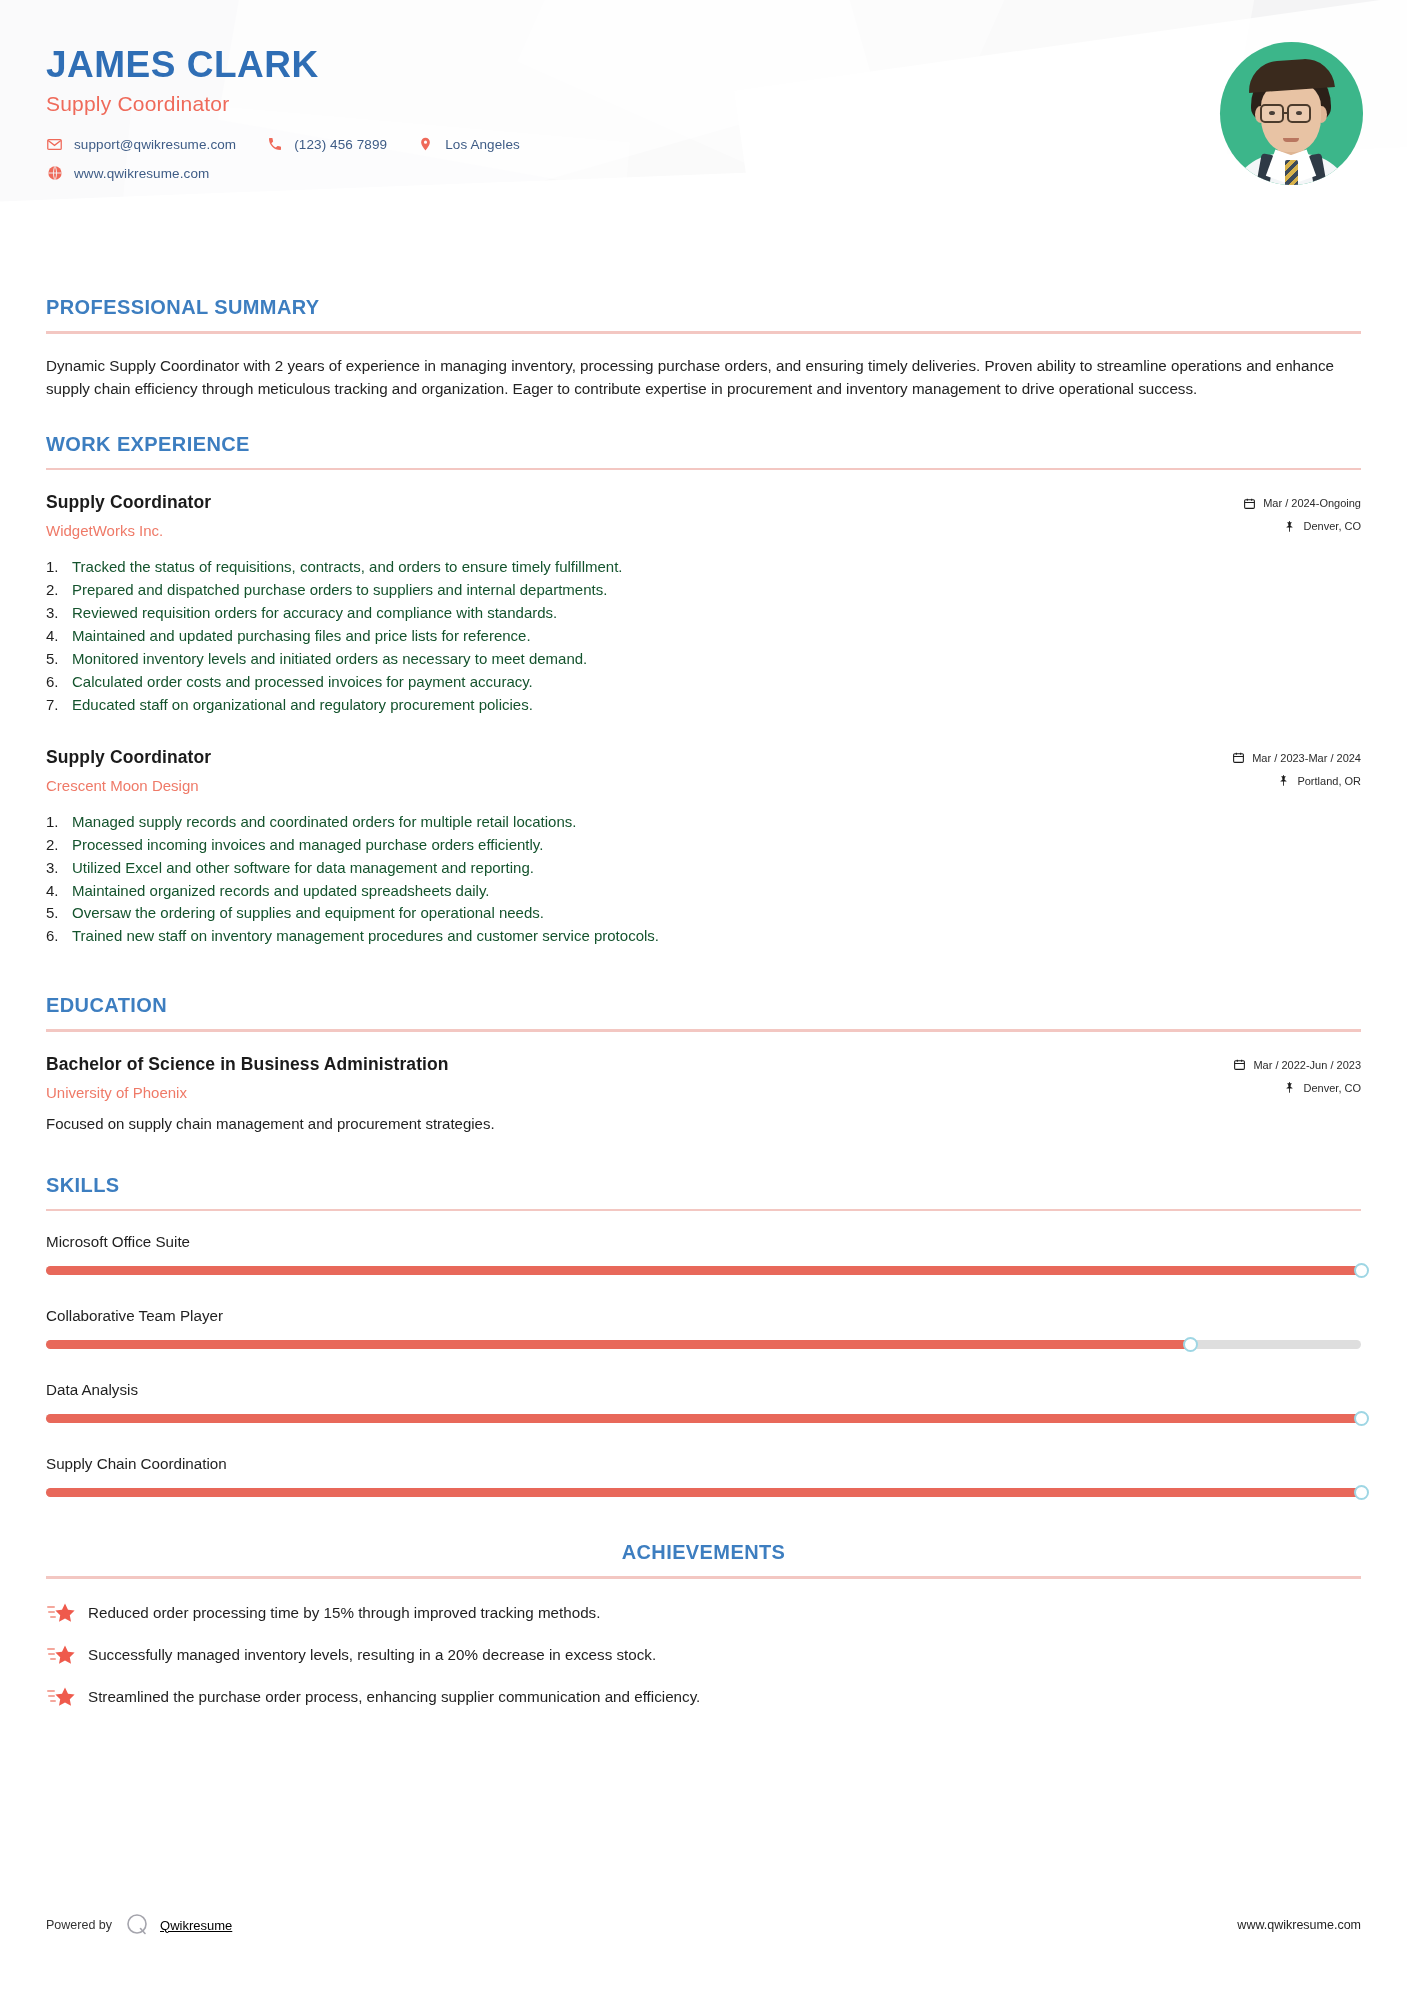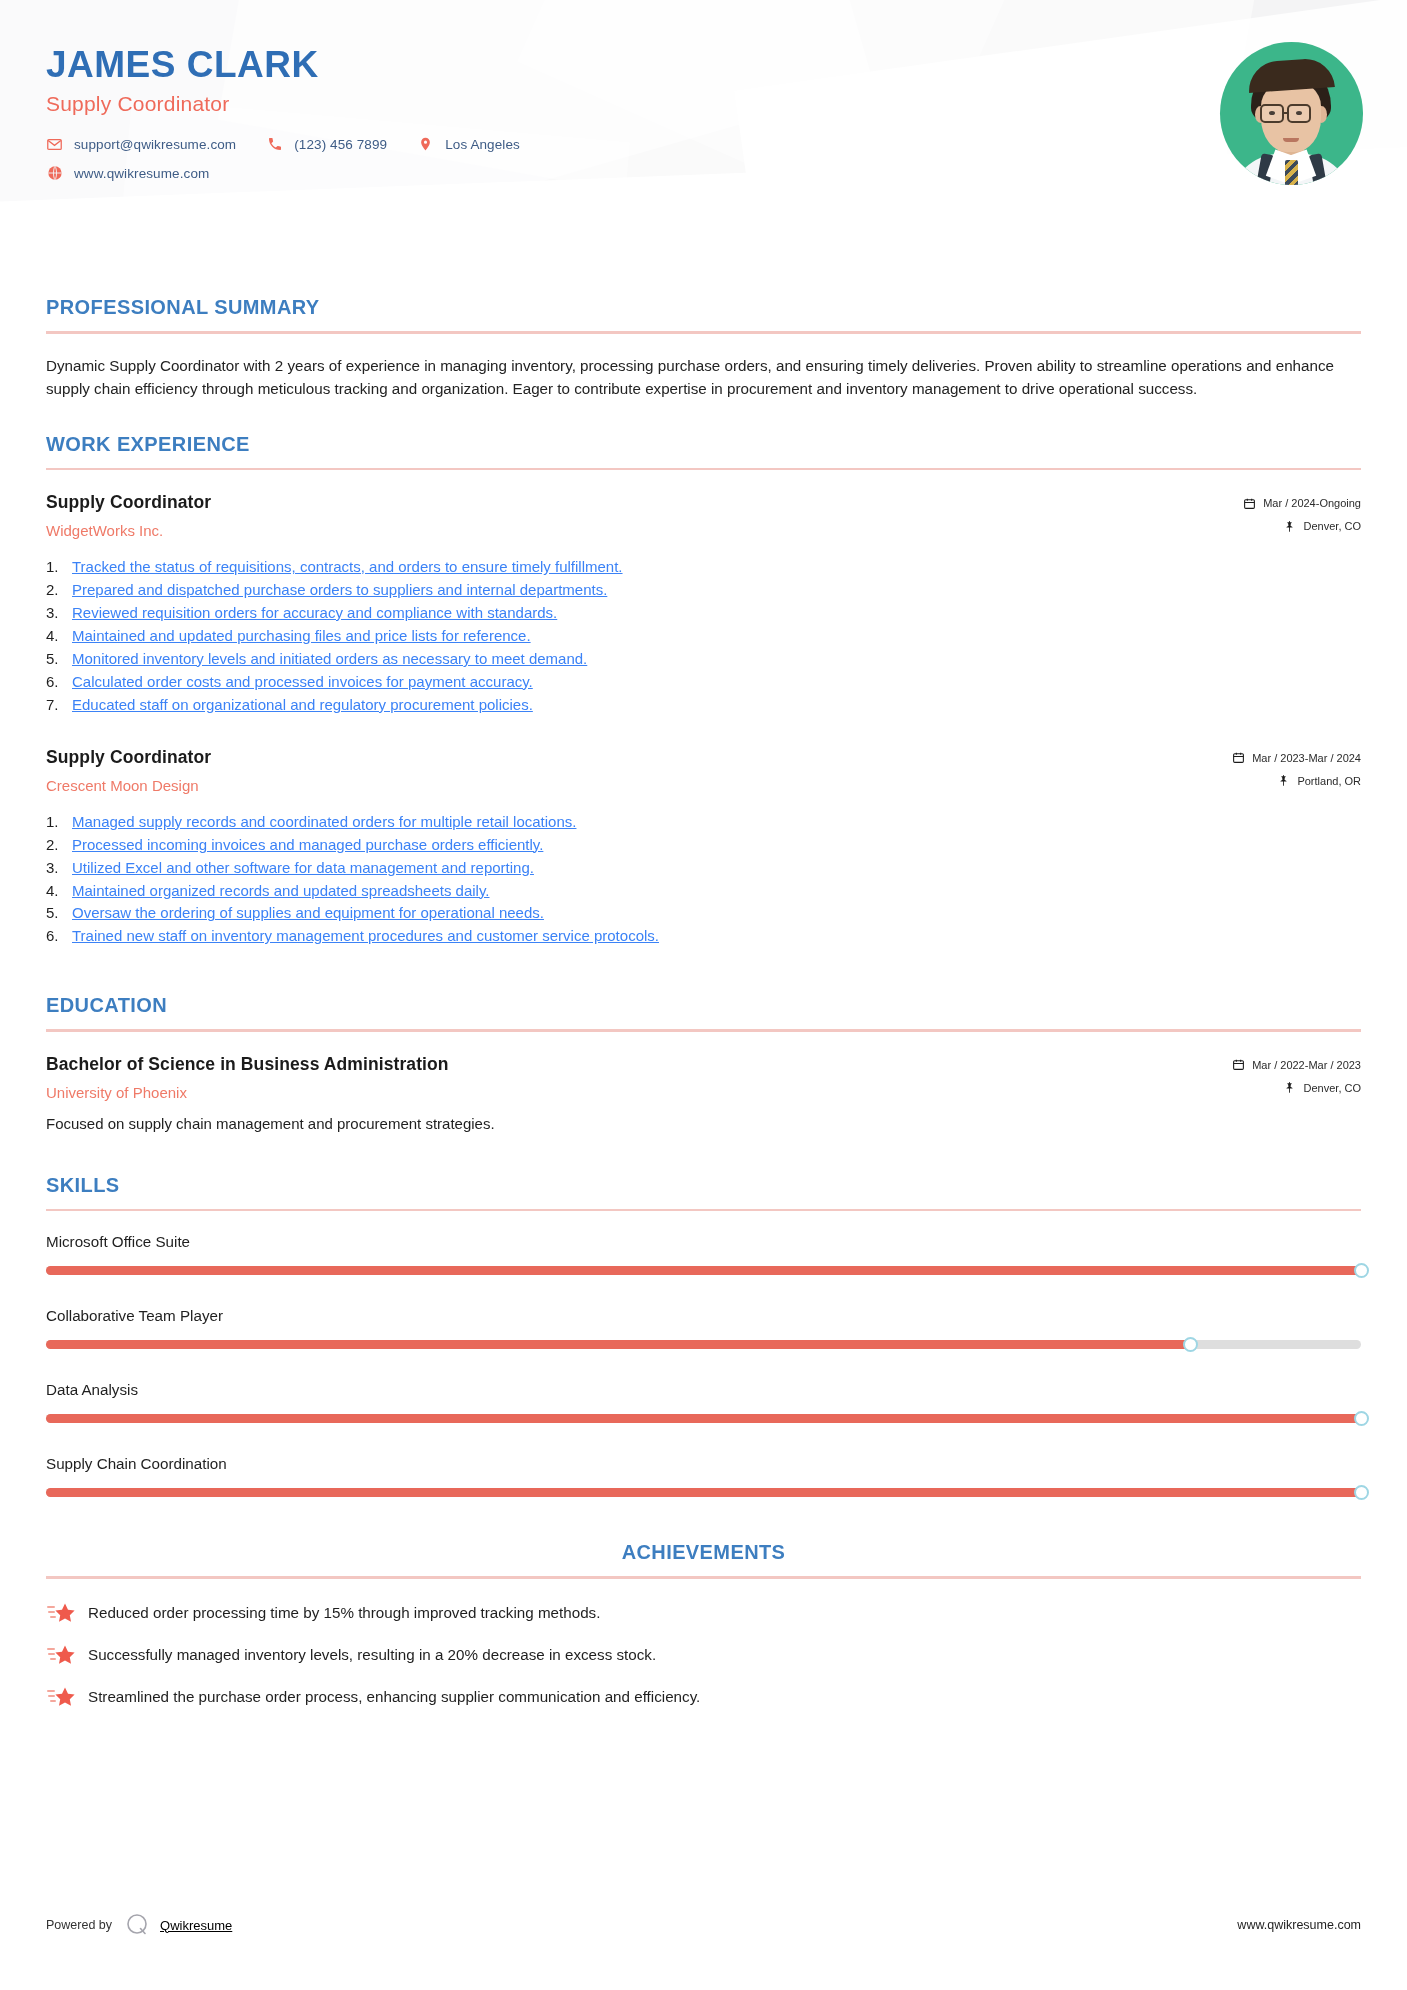--- a/index.html
+++ b/index.html
@@ -172,24 +172,23 @@
 
   .bullets {
     margin-top: 14px;
     list-style: none;
     counter-reset: b;
   }
   .bullets li {
     counter-increment: b;
     font-size: 15px;
     line-height: 1.53;
-    color: #3b82f6;
+    color: #14532d;
     padding-left: 26px;
     position: relative;
-    text-decoration: underline;
   }
   .bullets li::before {
     content: counter(b) ".";
     position: absolute;
     left: 0;
     color: #1f1f1f;
   }
 
   .edu-desc {
     font-size: 15px;
@@ -462,21 +461,21 @@
             <div class="entry-org">University of Phoenix</div>
           </div>
           <div class="entry-right">
             <div class="meta-line">
               <span class="m-icon">
                 <svg width="13" height="13" viewBox="0 0 24 24" fill="none" stroke="currentColor" stroke-width="2">
                   <rect x="3" y="5" width="18" height="16" rx="2"></rect>
                   <path d="M3 10h18M8 3v4M16 3v4"></path>
                 </svg>
               </span>
-              <span>Mar / 2022-Mar / 2023</span>
+              <span>Mar / 2022-Jun / 2023</span>
             </div>
             <div class="meta-line">
               <span class="m-icon">
                 <svg width="13" height="13" viewBox="0 0 24 24" fill="currentColor">
                   <path d="M12 2c-.4 0-.8.3-.8.8v1.4H8.8c-.4 0-.8.3-.8.8s.3.8.8.8h.6l.7 4.6-3.5 2.3c-.3.2-.4.5-.3.8.1.3.4.5.7.5h4.2v7c0 .4.3.8.8.8s.8-.3.8-.8v-7h4.2c.3 0 .6-.2.7-.5.1-.3 0-.6-.3-.8l-3.5-2.3.7-4.6h.6c.4 0 .8-.3.8-.8s-.3-.8-.8-.8h-2.4V2.8c0-.5-.4-.8-.8-.8z"></path>
                 </svg>
               </span>
               <span>Denver, CO</span>
             </div>
           </div>

